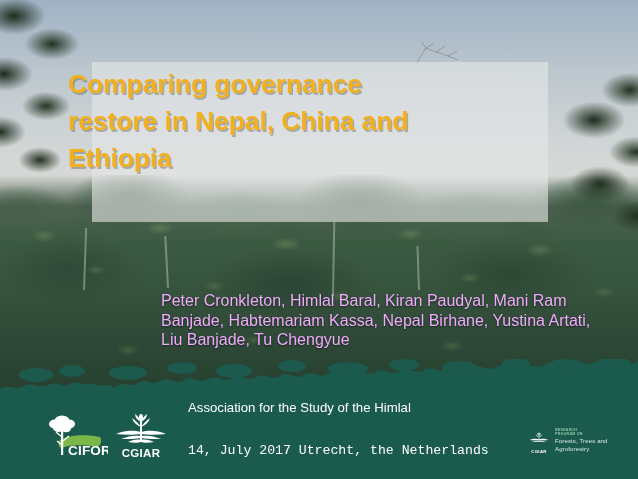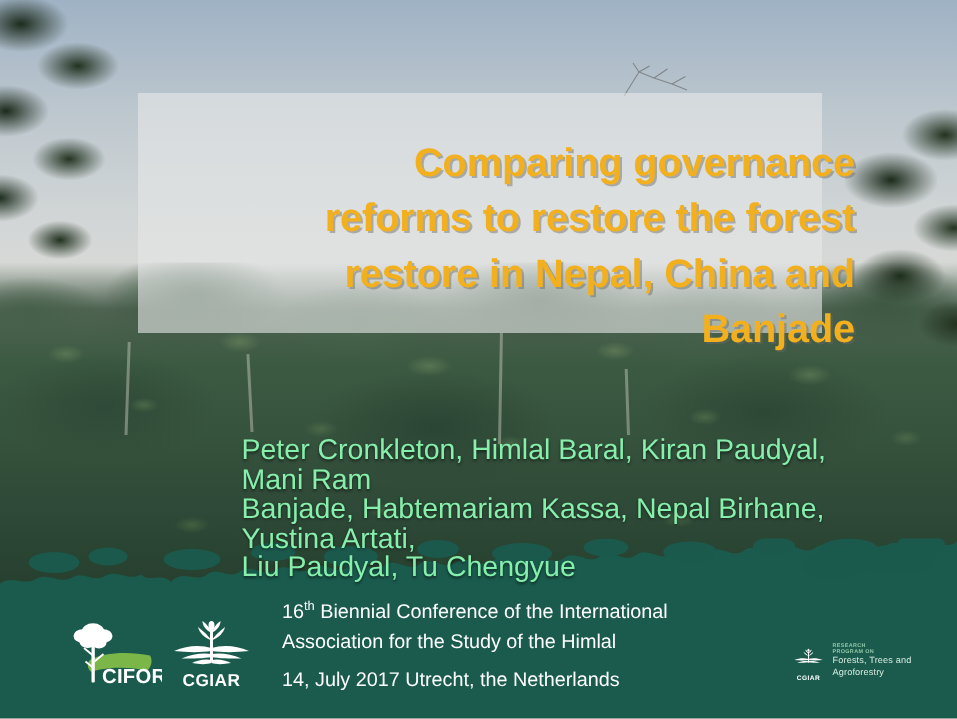--- a/index.html
+++ b/index.html
@@ -169,53 +169,52 @@
     width: 456px;
     height: 160px;
     background: rgba(229, 231, 230, 0.62);
   }
 
   .title-text {
     position: absolute;
     left: 68px;
     top: 66px;
     width: 502px;
-    text-align: right;
+    text-align: left;
     color: #F2B01E;
     font-size: 26.5px;
     font-weight: bold;
     line-height: 37px;
     letter-spacing: -0.1px;
     text-shadow: 1.5px 1.5px 0 rgba(105,105,100,0.45);
-    margin-top: 24px;
   }
 
   
   .authors {
     position: absolute;
     left: 161px;
     top: 291px;
     width: 432px;
-    color: #86efac;
-    font-size: 19px;
+    color: #f0abfc;
+    font-size: 16px;
     line-height: 19.5px;
     text-shadow: 0 1px 2px rgba(0,0,0,.55);
   }
 
   
   .conference {
     position: absolute;
     left: 188px;
     top: 398px;
     width: 360px;
     color: #ffffff;
     font-size: 13.2px;
     line-height: 19.5px;
   }
-  .conference .line-gap { margin-top: 6px; }
+  .conference .line-gap { margin-top: 23px; font-family: Liberation Mono, monospace; }
   .conference sup {
     font-size: 8.6px;
     vertical-align: super;
     line-height: 0;
   }
 
   
   .logo-cifor {
     position: absolute;
     left: 42px;
@@ -343,35 +342,31 @@
       <ellipse cx="614" cy="4" rx="16" ry="7"></ellipse>
       <ellipse cx="598" cy="14" rx="26" ry="10"></ellipse>
       <ellipse cx="556" cy="18" rx="22" ry="9"></ellipse>
     </g>
   </svg>
 
   <div class="title-box"></div>
 
   <div class="title-text">
     <div>Comparing governance</div>
-    <div>reforms to restore the forest</div>
     <div>restore in Nepal, China and</div>
-    <div>Banjade</div>
+    <div>Ethiopia</div>
   </div>
 
   <div class="authors">
     <div>Peter Cronkleton, Himlal Baral, Kiran Paudyal, Mani Ram</div>
     <div>Banjade, Habtemariam Kassa, Nepal Birhane, Yustina Artati,</div>
-    <div>Liu Paudyal, Tu Chengyue</div>
+    <div>Liu Banjade, Tu Chengyue</div>
   </div>
 
   <div class="conference">
-    <div>
-      <span>16</span><sup>th</sup><span> Biennial Conference of the International</span>
-    </div>
     <div>Association for the Study of the Himlal</div>
     <div class="line-gap">14, July 2017 Utrecht, the Netherlands</div>
   </div>
 
   <svg class="logo-cifor" viewBox="0 0 66 52">
 
     <path d="M18 30 C26 25 44 24 58 27 C60 30 59 35 56 37 C42 34 26 35 19 38 C16 36 16 32 18 30 Z" fill="#7AB648"></path>
 
     <g fill="#ffffff">
       <ellipse cx="20" cy="11" rx="7.5" ry="5.5"></ellipse>

